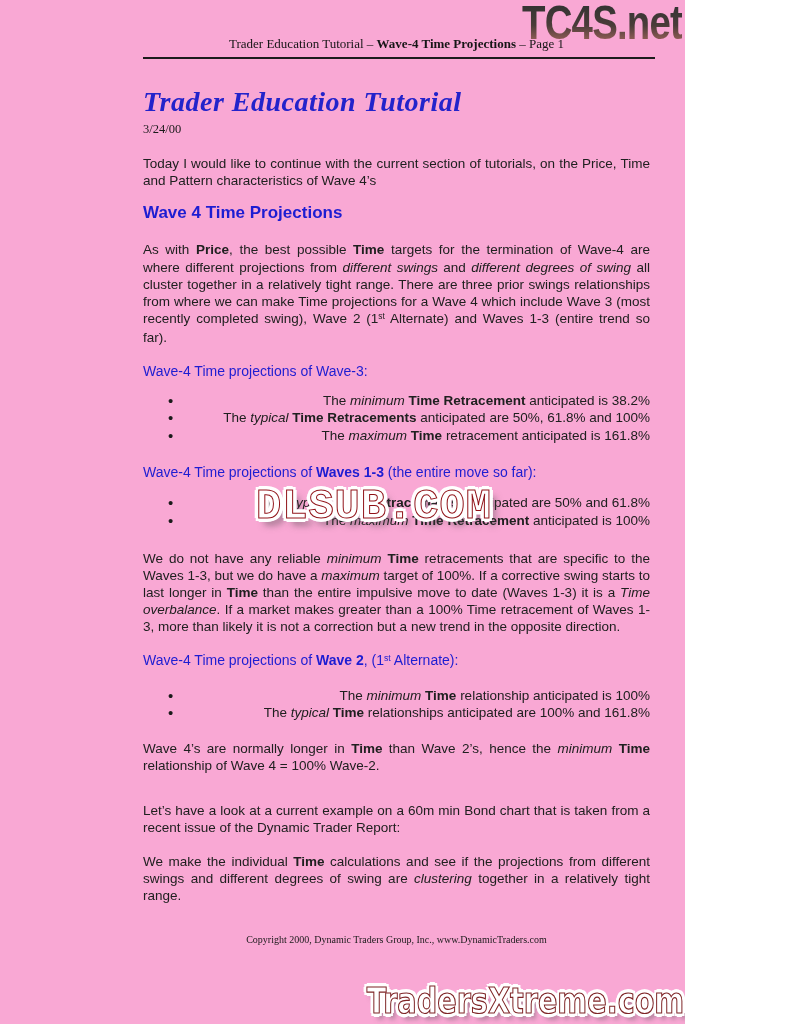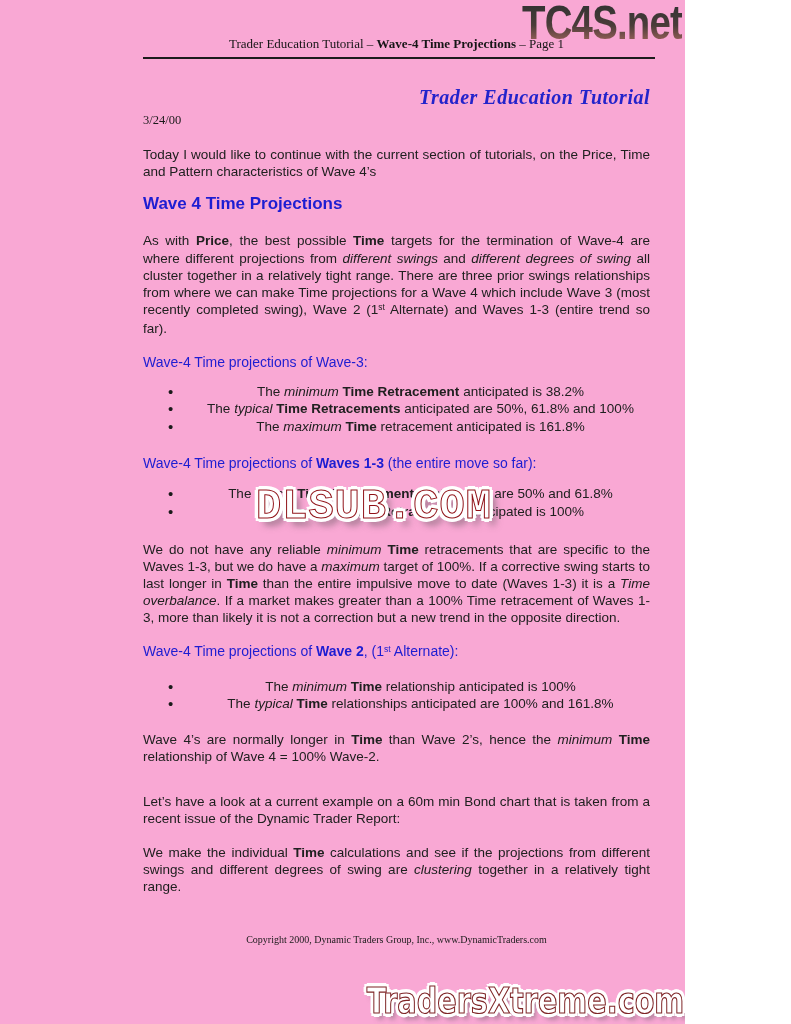--- a/index.html
+++ b/index.html
@@ -19,39 +19,39 @@
   }
   .content{position:absolute;left:143px;top:0;width:507px;}
   .running-head{
     padding-top:36px;text-align:center;
     font-family:"Liberation Serif",serif;font-size:13px;color:#161616;
   }
   .running-head .seg-b{font-weight:bold;}
   .head-rule{margin-top:5px;border:0;border-top:2px solid #1c1c1c;width:512px;}
   .doc-title{
     margin-top:27px;font-family:"Liberation Serif",serif;font-weight:bold;font-style:italic;
-    font-size:20px;letter-spacing:.5px;color:var(--title-blue);text-align:right;
+    font-size:28px;letter-spacing:.5px;color:var(--title-blue);
   }
   .doc-date{margin-top:4px;font-family:"Liberation Serif",serif;font-size:12.5px;color:#1a1a1a;}
   p.body{
     margin-top:18px;font-size:13.5px;line-height:17.2px;color:var(--body-text);
     text-align:justify;text-justify:inter-word;
   }
   h2.section{
     margin-top:14px;font-size:17px;font-weight:bold;color:var(--accent-blue);
   }
   .subhead{
     margin-top:16px;font-size:14px;line-height:17px;color:var(--accent-blue);font-weight:normal;
   }
   .subhead.mt20{margin-top:20px;}
   ul.bullets{margin-top:12px;list-style:none;padding-left:48px;}
   ul.bullets.mt13{margin-top:13px;}
   ul.bullets.mt16{margin-top:16px;}
   ul.bullets li{
-    position:relative;font-size:13.5px;line-height:17.6px;color:var(--body-text);text-align:center;
+    position:relative;font-size:13.5px;line-height:17.6px;color:var(--body-text);text-align:right;
   }
   ul.bullets li::before{
     content:"•";position:absolute;left:-23px;top:0;font-size:15px;color:#1a1a1a;
   }
   .seg-b{font-weight:bold;}
   .seg-i{font-style:italic;}
   .seg-sup{font-size:.62em;position:relative;top:-.45em;}
   .doc-footer{
     position:absolute;left:143px;top:934px;width:507px;text-align:center;
     font-family:"Liberation Serif",serif;font-size:10px;color:#1a1a1a;

